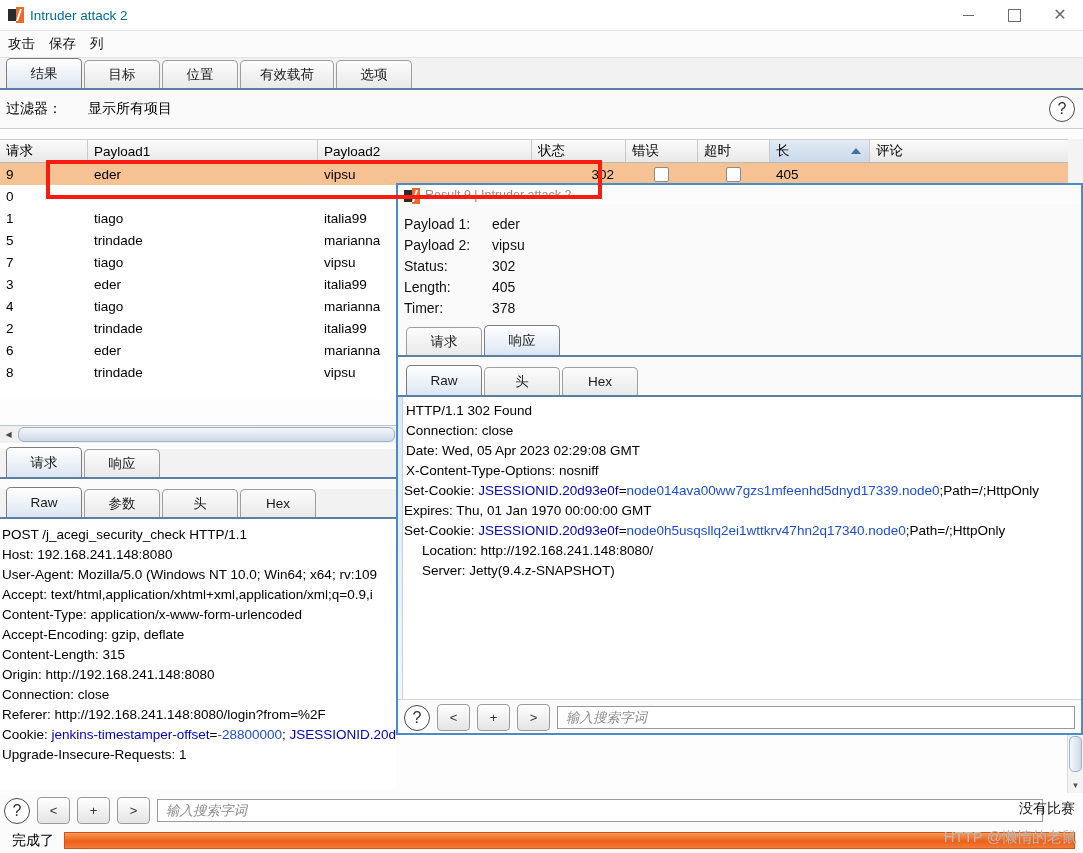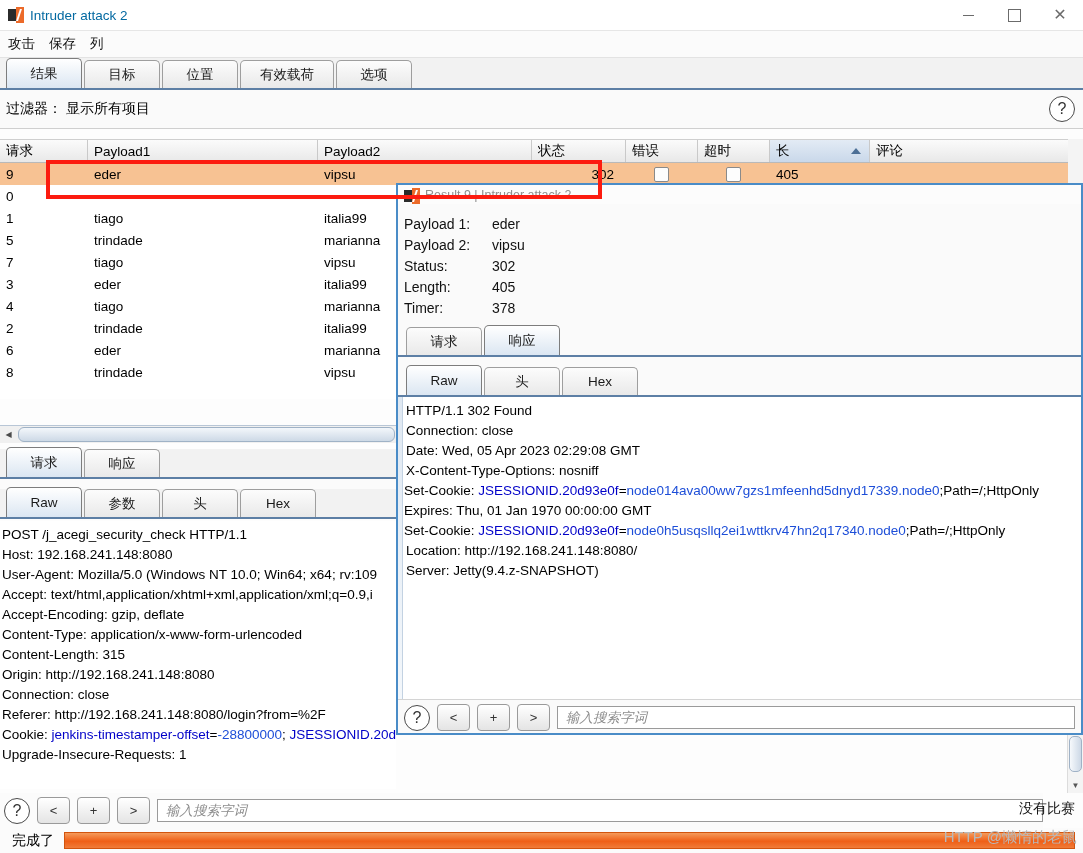--- a/index.html
+++ b/index.html
@@ -175,21 +175,21 @@
   <div class="tabstrip">
     <div class="tab active">结果</div>
     <div class="tab">目标</div>
     <div class="tab">位置</div>
     <div class="tab">有效载荷</div>
     <div class="tab">选项</div>
   </div>
 
   <div class="filterbar">
     <span class="ftext">过滤器：</span>
-    <span class="ftext" style="margin-left:4px">显示所有项目</span>
+    <span class="ftext" style="margin-left:26px">显示所有项目</span>
     <div class="help-circle filter-help">?</div>
   </div>
 
   <div class="table-wrap">
     <div class="thead">
       <div class="th" style="width:88px">请求</div>
       <div class="th" style="width:230px">Payload1</div>
       <div class="th" style="width:214px">Payload2</div>
       <div class="th" style="width:94px">状态</div>
       <div class="th" style="width:72px">错误</div>
@@ -324,22 +324,22 @@
     <div class="tab">头</div>
     <div class="tab">Hex</div>
   </div>
 
   <div class="req-body">
     <div id="req-lines">
         <div class="mono">POST /j_acegi_security_check HTTP/1.1</div>
         <div class="mono">Host: 192.168.241.148:8080</div>
         <div class="mono">User-Agent: Mozilla/5.0 (Windows NT 10.0; Win64; x64; rv:109</div>
         <div class="mono">Accept: text/html,application/xhtml+xml,application/xml;q=0.9,i</div>
+        <div class="mono">Content-Type: application/x-www-form-urlencoded</div>
         <div class="mono">Accept-Encoding: gzip, deflate</div>
-        <div class="mono">Content-Type: application/x-www-form-urlencoded</div>
         <div class="mono">Content-Length: 315</div>
         <div class="mono">Origin: http://192.168.241.148:8080</div>
         <div class="mono">Connection: close</div>
         <div class="mono">Referer: http://192.168.241.148:8080/login?from=%2F</div>
       </div>
     <div class="mono">
       <span>Cookie: </span><span class="c-blue">jenkins-timestamper-offset</span><span>=</span><span class="c-red">-28800000</span><span>; </span><span class="c-blue">JSESSIONID.20d93e0f</span>
     </div>
     <div class="mono">Upgrade-Insecure-Requests: 1</div>
   </div>
@@ -417,21 +417,21 @@
         <div class="mono">Date: Wed, 05 Apr 2023 02:29:08 GMT</div>
         <div class="mono">X-Content-Type-Options: nosniff</div>
       </div>
     <div class="mono" style="padding-left:6px">
       <span>Set-Cookie: </span><span class="c-blue">JSESSIONID.20d93e0f</span><span>=</span><span class="c-red">node014ava00ww7gzs1mfeenhd5dnyd17339.node0</span><span>;Path=/;HttpOnly</span>
     </div>
     <div class="mono" style="padding-left:6px">Expires: Thu, 01 Jan 1970 00:00:00 GMT</div>
     <div class="mono" style="padding-left:6px">
       <span>Set-Cookie: </span><span class="c-blue">JSESSIONID.20d93e0f</span><span>=</span><span class="c-red">node0h5usqsllq2ei1wttkrv47hn2q17340.node0</span><span>;Path=/;HttpOnly</span>
     </div>
-    <div id="resp-tail" style="padding-left:6px">
+    <div id="resp-tail" style="padding-left:22px">
         <div class="mono">Location: http://192.168.241.148:8080/</div>
         <div class="mono">Server: Jetty(9.4.z-SNAPSHOT)</div>
       </div>
   </div>
 
   <div class="p-bar">
     <div class="help-circle">?</div>
     <div class="navbtn">&lt;</div>
     <div class="navbtn">+</div>
     <div class="navbtn">&gt;</div>

